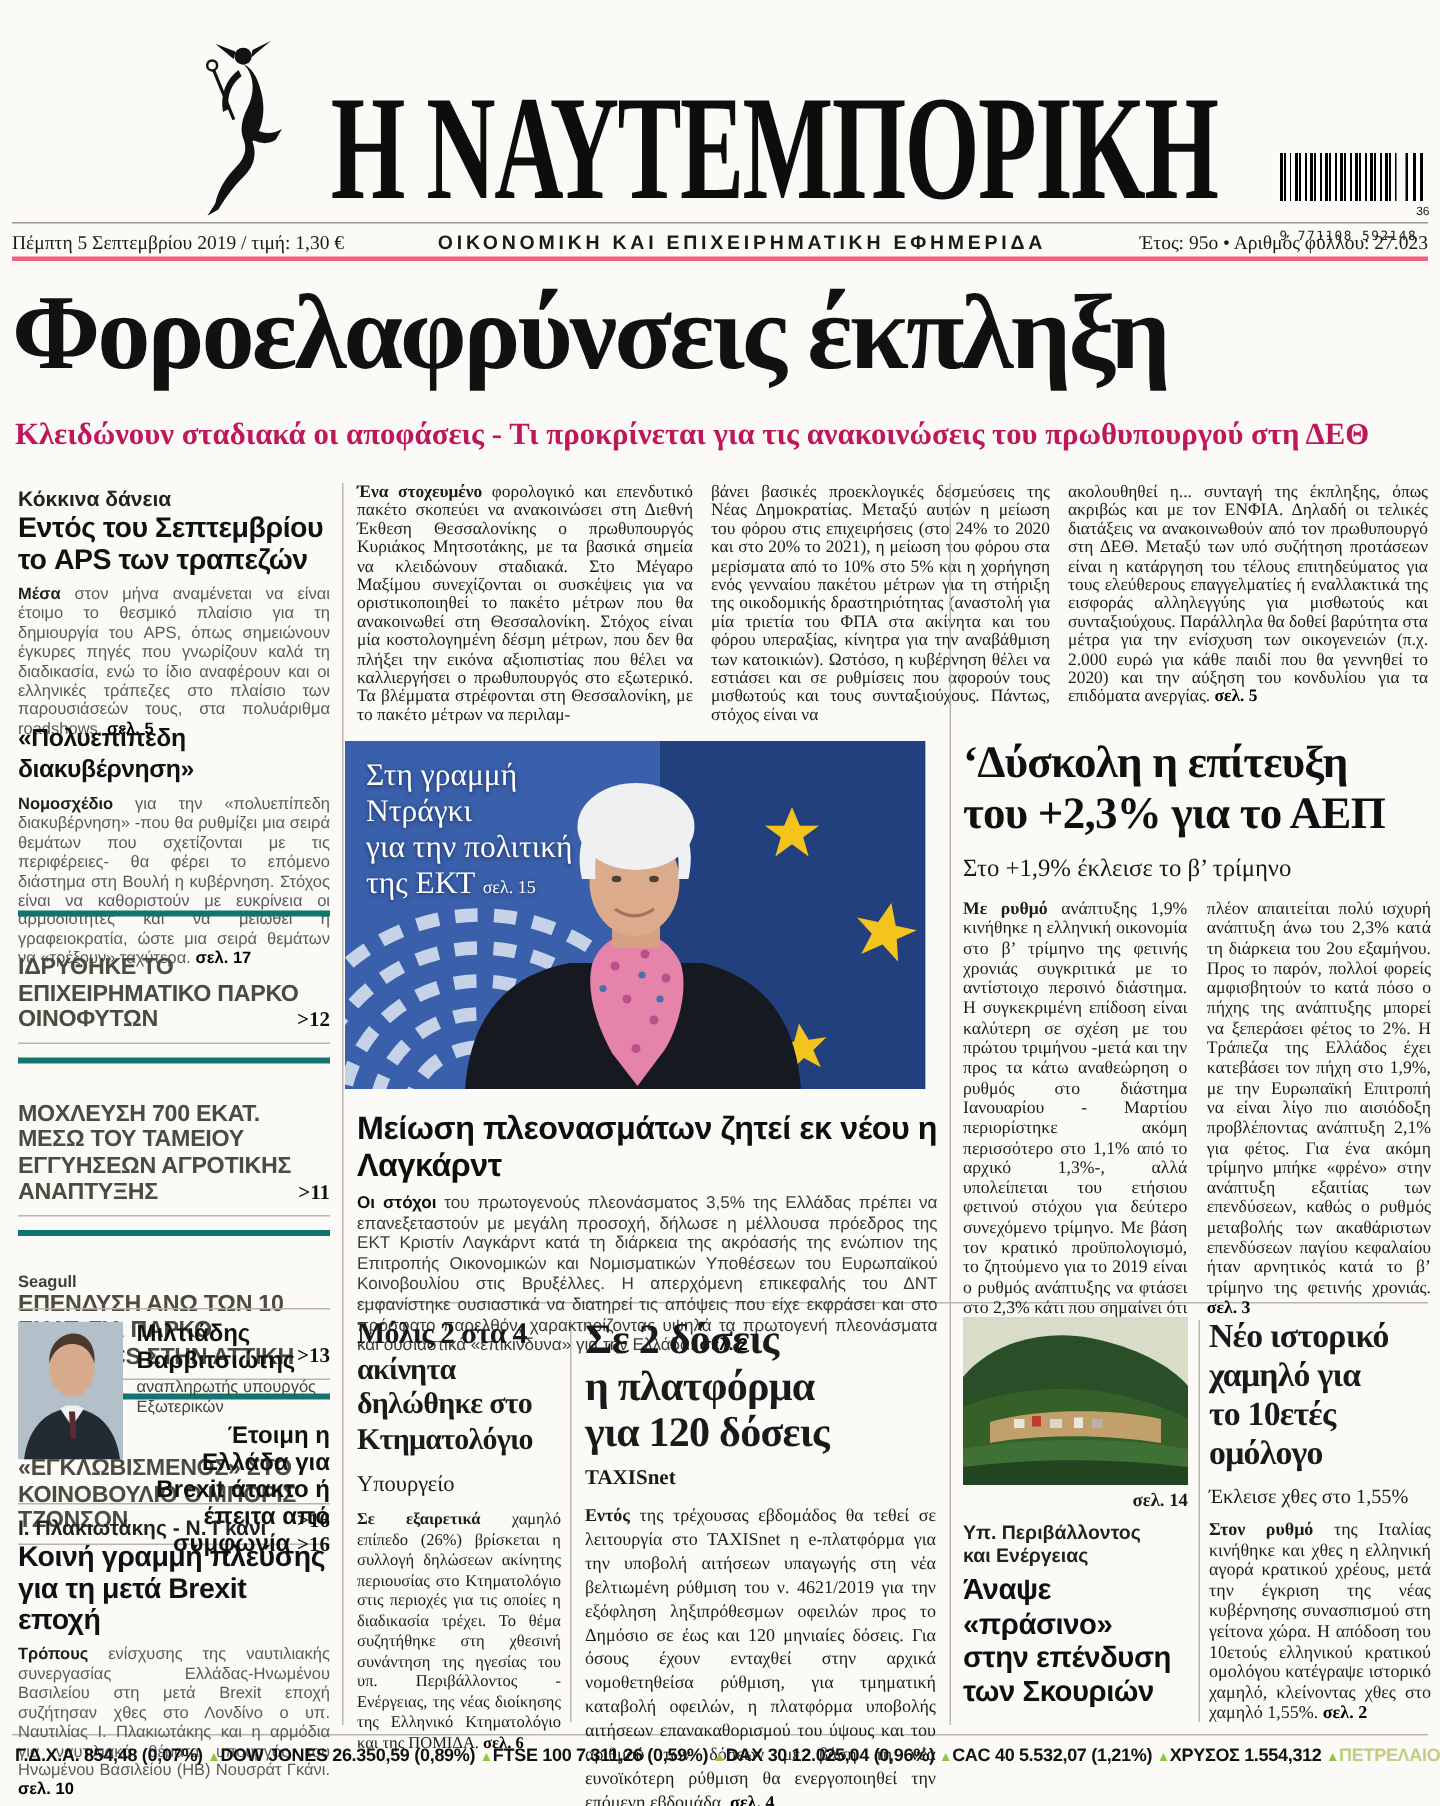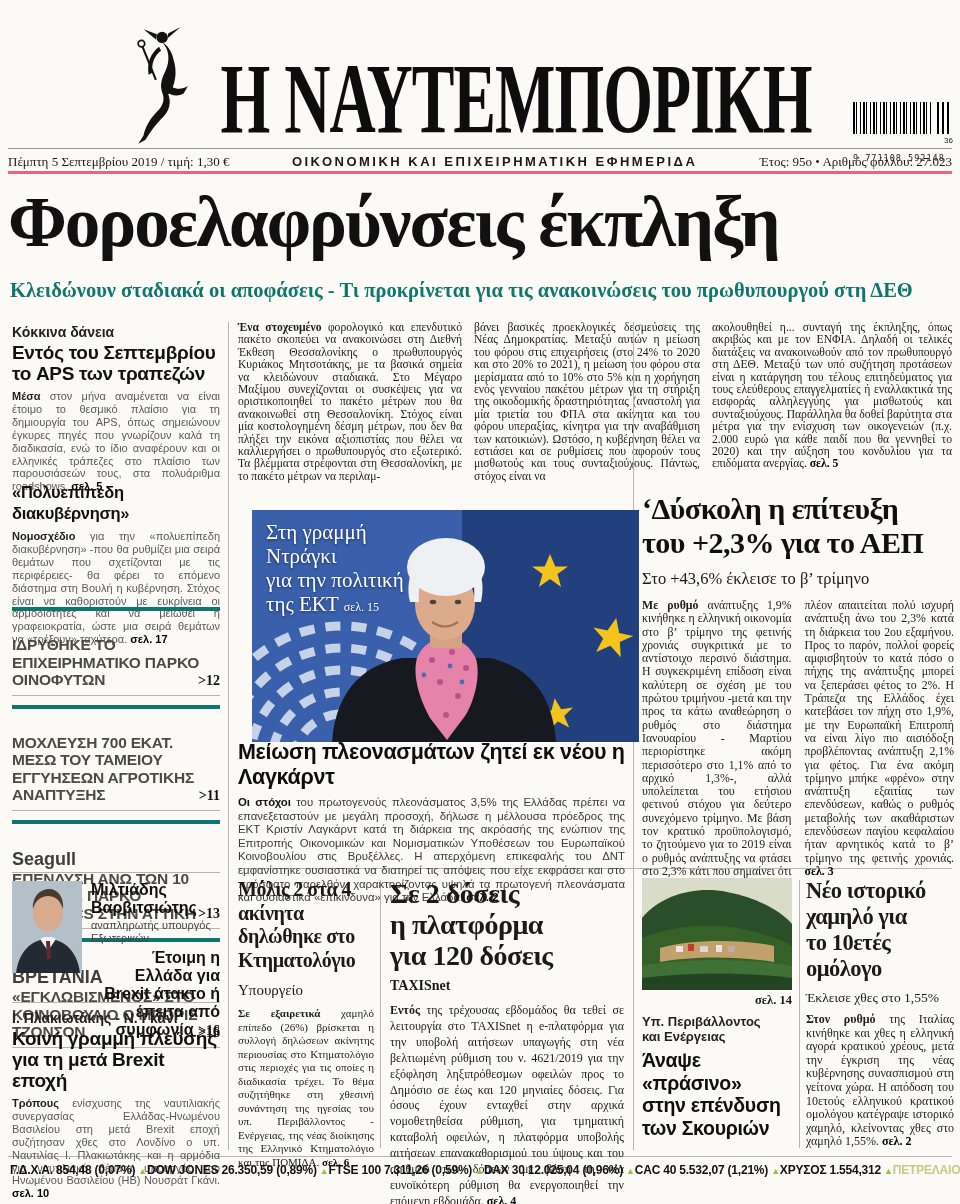--- a/index.html
+++ b/index.html
@@ -26,21 +26,21 @@
   .info-date { font-family:"Liberation Serif",serif; font-size:13px; }
   .info-tagline { font-weight:bold; font-size:13px; letter-spacing:2.5px; }
   .info-issue { font-family:"Liberation Serif",serif; font-size:13px; }
   .rule-pink { position:absolute; top:171px; left:8px; right:8px; height:3px; }
 
   
   .headline { position:absolute; top:177px; left:8px; width:948px;
     font-family:"Liberation Serif",serif; font-weight:bold; font-size:71px; line-height:1.28;
     letter-spacing:-2px; color:#111; }
   .subheadline { position:absolute; top:279px; left:10px; width:946px;
-    font-family:"Liberation Serif",serif; font-weight:bold; font-size:20.5px; color:#0f766e; }
+    font-family:"Liberation Serif",serif; font-weight:bold; font-size:20.5px; color:#be185d; }
 
   .lead-col { position:absolute; top:322px; font-family:"Liberation Serif",serif;
     font-size:11.6px; line-height:12.4px; text-align:justify; color:#1c1c1c; }
   #lead-c1 { left:238px; width:224px; }
   #lead-c2 { left:474px; width:226px; }
   #lead-c3 { left:712px; width:240px; }
   .lead-in { font-weight:bold; }
   .pref { font-weight:bold; color:#000; }
 
   
@@ -50,37 +50,37 @@
   
   .sb { position:absolute; left:12px; width:208px; }
   .sb-kicker { font-weight:bold; font-size:14px; color:#222; margin-bottom:2px; }
   .sb-title { font-weight:bold; font-size:19px; line-height:21px; letter-spacing:-0.3px; color:#111; }
   .sb-body { margin-top:6px; font-size:11px; line-height:12.9px; color:#5a5a5a; text-align:justify; }
   .sb-body .lead-in { color:#1e1e1e; }
   #sb-multilevel .sb-title { font-size:16.5px; }
 
   .sb-row { border-top:4px solid #0f766e; border-bottom:1px solid #b9b5ac;
     padding:25px 0 6px; margin-bottom:9px; position:relative; }
-  .sb-row-kicker { font-weight:bold; font-size:18px; color:#3f3f37; }
+  .sb-row-kicker { font-weight:bold; font-size:11px; color:#3f3f37; }
   .sb-row-title { font-weight:bold; font-size:15.5px; line-height:17.5px; letter-spacing:-0.2px; color:#4b4b40; }
   .sb-row-page { position:absolute; right:0; bottom:6px; font-family:"Liberation Serif",serif;
     font-weight:bold; font-size:14px; color:#111; }
 
   .minister { border-top:1px solid #b9b5ac; padding-top:8px; display:flex; }
   .minister-photo { width:70px; height:92px; flex:none; }
   .minister-txt { margin-left:9px; }
   .minister-name { font-weight:bold; font-size:16px; line-height:17.5px; color:#111; }
   .minister-role { font-size:11px; line-height:12.5px; color:#444; margin-top:3px; }
   .minister-quote { font-weight:bold; font-size:16px; line-height:18px; color:#111; margin-top:5px;text-align:right; }
   .minister-page { font-family:"Liberation Serif",serif; font-size:14px; }
 
   .shipping { border-top:1px solid #b9b5ac; padding-top:7px; }
 
   
-  .ecb-photo { position:absolute; left:252px; top:494px; width:387px; height:232px;margin-top:16px; }
+  .ecb-photo { position:absolute; left:230px; top:494px; width:387px; height:232px; }
   .ecb-photo svg { display:block; width:100%; height:100%; }
   .photo-overlay { position:absolute; left:14px; top:10px; color:#fff;
     font-family:"Liberation Serif",serif; font-size:21px; line-height:24px;
     text-shadow:0 1px 3px rgba(0,0,40,.55); }
   .photo-overlay .pg { font-size:12px; }
 
   .lagarde { position:absolute; left:238px; top:740px; width:387px; }
   .lagarde-title { font-weight:bold; font-size:21.5px; letter-spacing:-0.3px; color:#0e0e0e; }
   .lagarde-body { margin-top:6px; font-size:11.4px; line-height:13.6px; color:#3b3b3b; text-align:justify; }
   .lagarde-body .lead-in { color:#111; }
@@ -287,21 +287,21 @@
   </div>
 
   <div class="lagarde">
     <div class="lagarde-title">Μείωση πλεονασμάτων ζητεί εκ νέου η Λαγκάρντ</div>
     <div class="lagarde-body"><span class="lead-in">Οι στόχοι</span> <span>του πρωτογενούς πλεονάσματος 3,5% της Ελλάδας πρέπει να επανεξεταστούν με μεγάλη προσοχή, δήλωσε η μέλλουσα πρόεδρος της ΕΚΤ Κριστίν Λαγκάρντ κατά τη διάρκεια της ακρόασής της ενώπιον της Επιτροπής Οικονομικών και Νομισματικών Υποθέσεων του Ευρωπαϊκού Κοινοβουλίου στις Βρυξέλλες. Η απερχόμενη επικεφαλής του ΔΝΤ εμφανίστηκε ουσιαστικά να διατηρεί τις απόψεις που είχε εκφράσει και στο πρόσφατο παρελθόν, χαρακτηρίζοντας υψηλά τα πρωτογενή πλεονάσματα και ουσιαστικά «επικίνδυνα» για την Ελλάδα.</span> <span class="pref">σελ. 2</span></div>
   </div>
 
   <div class="gdp">
     <div class="gdp-title preline">‘Δύσκολη η επίτευξη
 του +2,3% για το ΑΕΠ</div>
-    <div class="gdp-sub">Στο +43,6% έκλεισε το β’ τρίμηνο</div>
+    <div class="gdp-sub">Στο +1,9% έκλεισε το β’ τρίμηνο</div>
     <div class="gdp-body"><span class="lead-in">Με ρυθμό</span> <span>ανάπτυξης 1,9% κινήθηκε η ελληνική οικονομία στο β’ τρίμηνο της φετινής χρονιάς συγκριτικά με το αντίστοιχο περσινό διάστημα. Η συγκεκριμένη επίδοση είναι καλύτερη σε σχέση με του πρώτου τριμήνου -μετά και την προς τα κάτω αναθεώρηση ο ρυθμός στο διάστημα Ιανουαρίου - Μαρτίου περιορίστηκε ακόμη περισσότερο στο 1,1% από το αρχικό 1,3%-, αλλά υπολείπεται του ετήσιου φετινού στόχου για δεύτερο συνεχόμενο τρίμηνο. Με βάση τον κρατικό προϋπολογισμό, το ζητούμενο για το 2019 είναι ο ρυθμός ανάπτυξης να φτάσει στο 2,3% κάτι που σημαίνει ότι πλέον απαιτείται πολύ ισχυρή ανάπτυξη άνω του 2,3% κατά τη διάρκεια του 2ου εξαμήνου. Προς το παρόν, πολλοί φορείς αμφισβητούν το κατά πόσο ο πήχης της ανάπτυξης μπορεί να ξεπεράσει φέτος το 2%. Η Τράπεζα της Ελλάδος έχει κατεβάσει τον πήχη στο 1,9%, με την Ευρωπαϊκή Επιτροπή να είναι λίγο πιο αισιόδοξη προβλέποντας ανάπτυξη 2,1% για φέτος. Για ένα ακόμη τρίμηνο μπήκε «φρένο» στην ανάπτυξη εξαιτίας των επενδύσεων, καθώς ο ρυθμός μεταβολής των ακαθάριστων επενδύσεων παγίου κεφαλαίου ήταν αρνητικός κατά το β’ τρίμηνο της φετινής χρονιάς.</span> <span class="pref">σελ. 3</span></div>
   </div>
 
   <div class="kadastre">
     <div class="kadastre-title preline">Μόλις 2 στα 4
 ακίνητα
 δηλώθηκε στο
 Κτηματολόγιο</div>
     <div class="kadastre-kicker">Υπουργείο</div>
     <div class="small-serif-body"><span class="lead-in">Σε εξαιρετικά</span> <span>χαμηλό επίπεδο (26%) βρίσκεται η συλλογή δηλώσεων ακίνητης περιουσίας στο Κτηματολόγιο στις περιοχές για τις οποίες η διαδικασία τρέχει. Το θέμα συζητήθηκε στη χθεσινή συνάντηση της ηγεσίας του υπ. Περιβάλλοντος - Ενέργειας, της νέας διοίκησης της Ελληνικό Κτηματολόγιο και της ΠΟΜΙΔΑ.</span> <span class="pref">σελ. 6</span></div>

